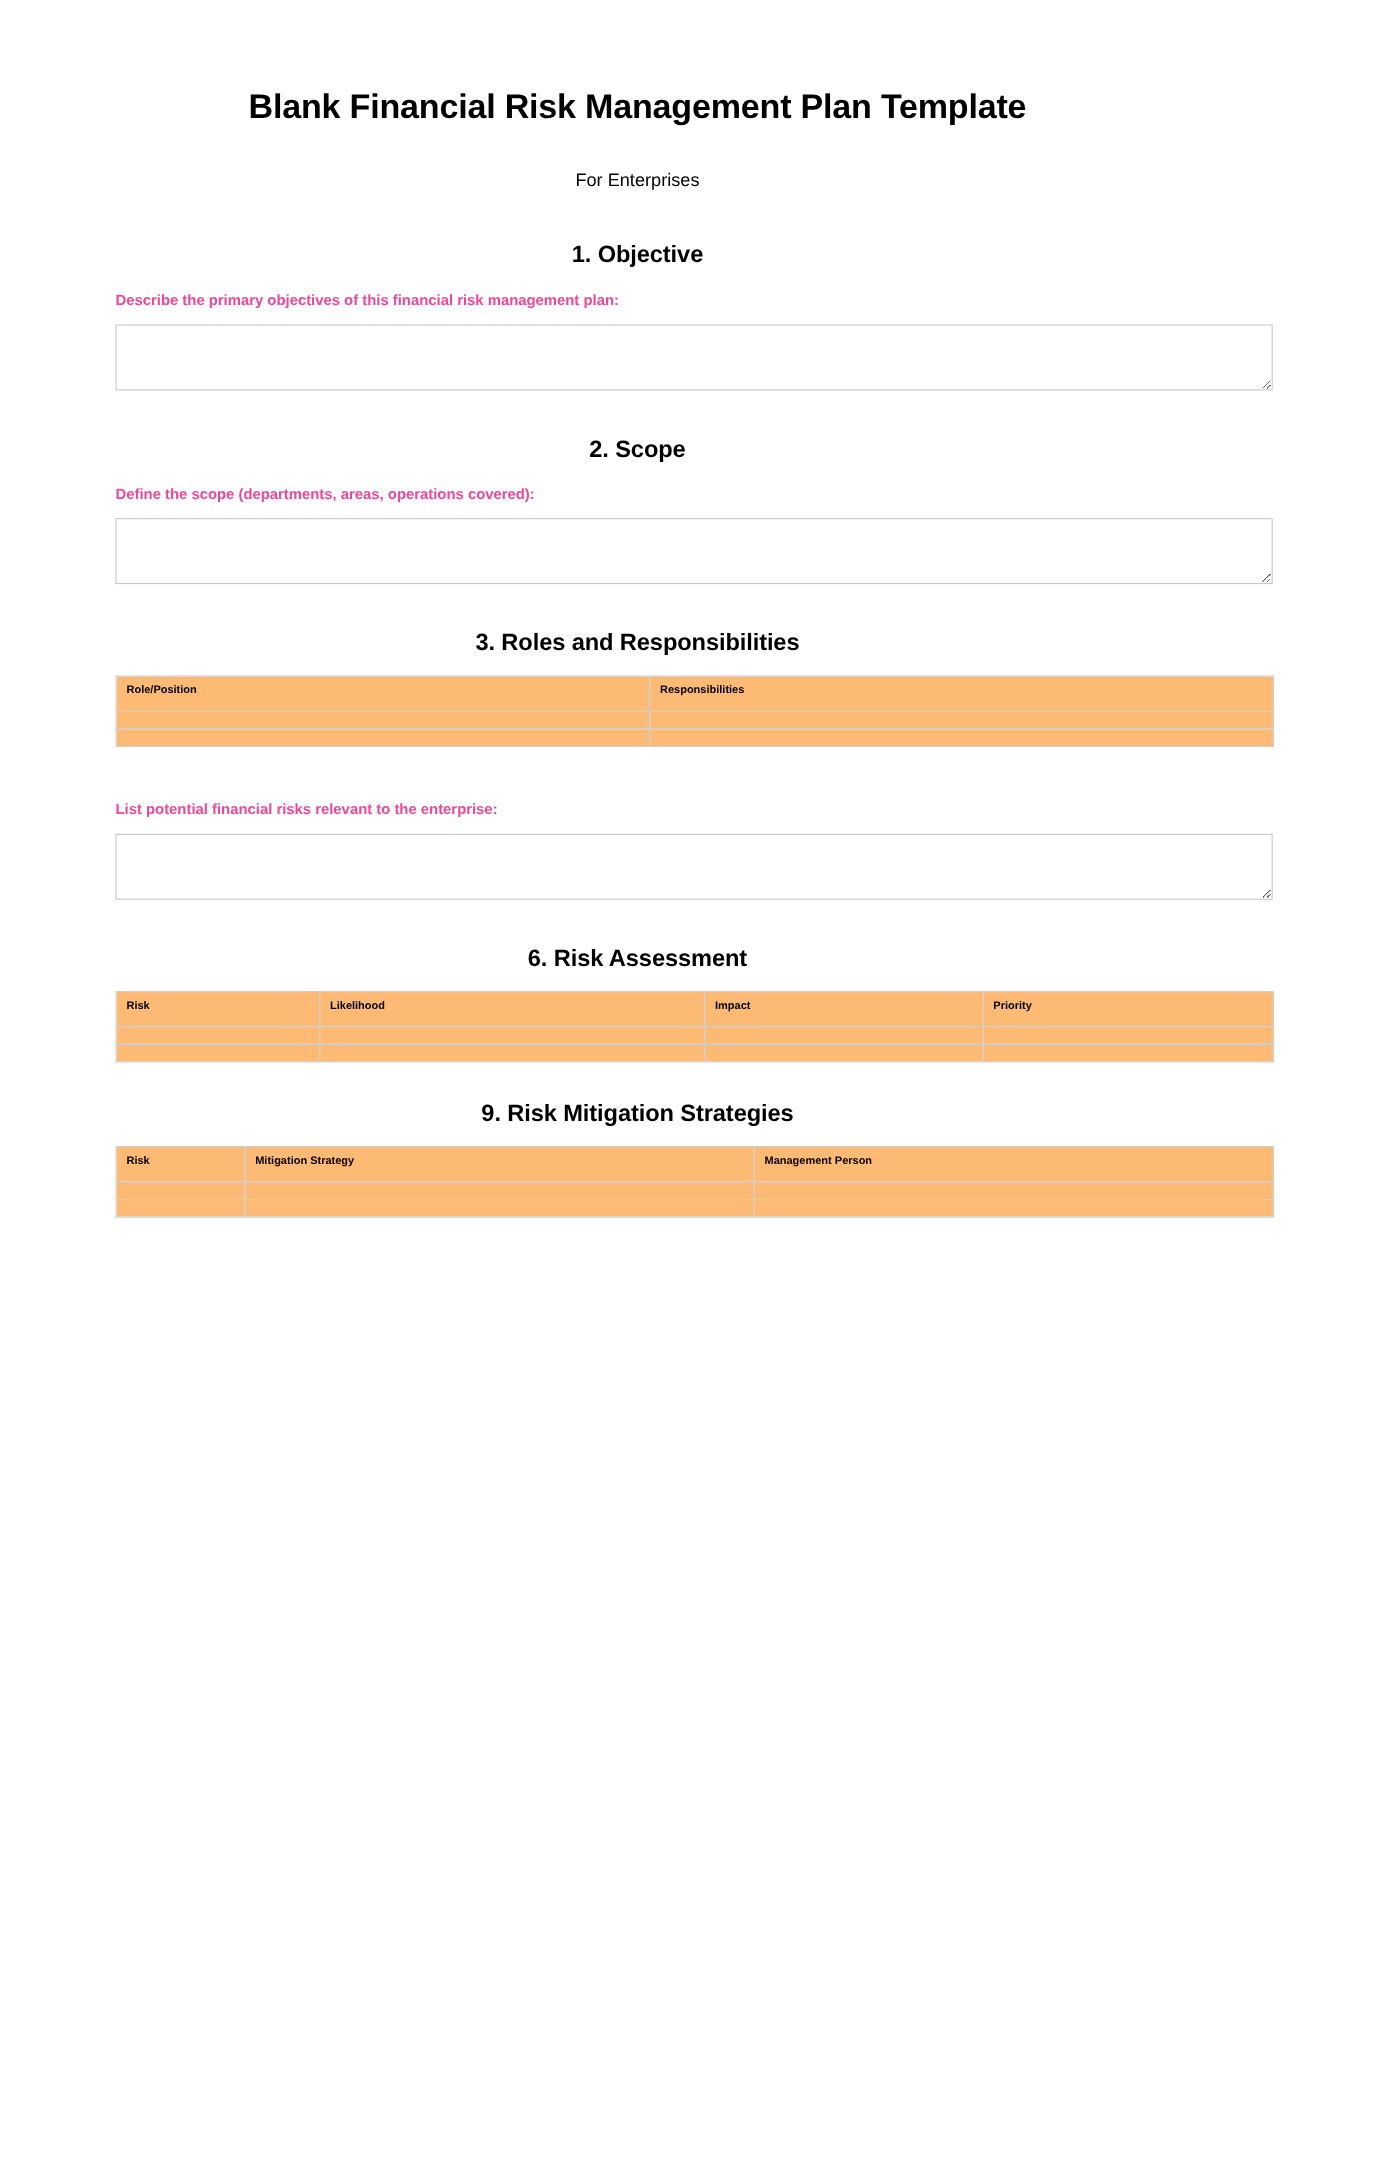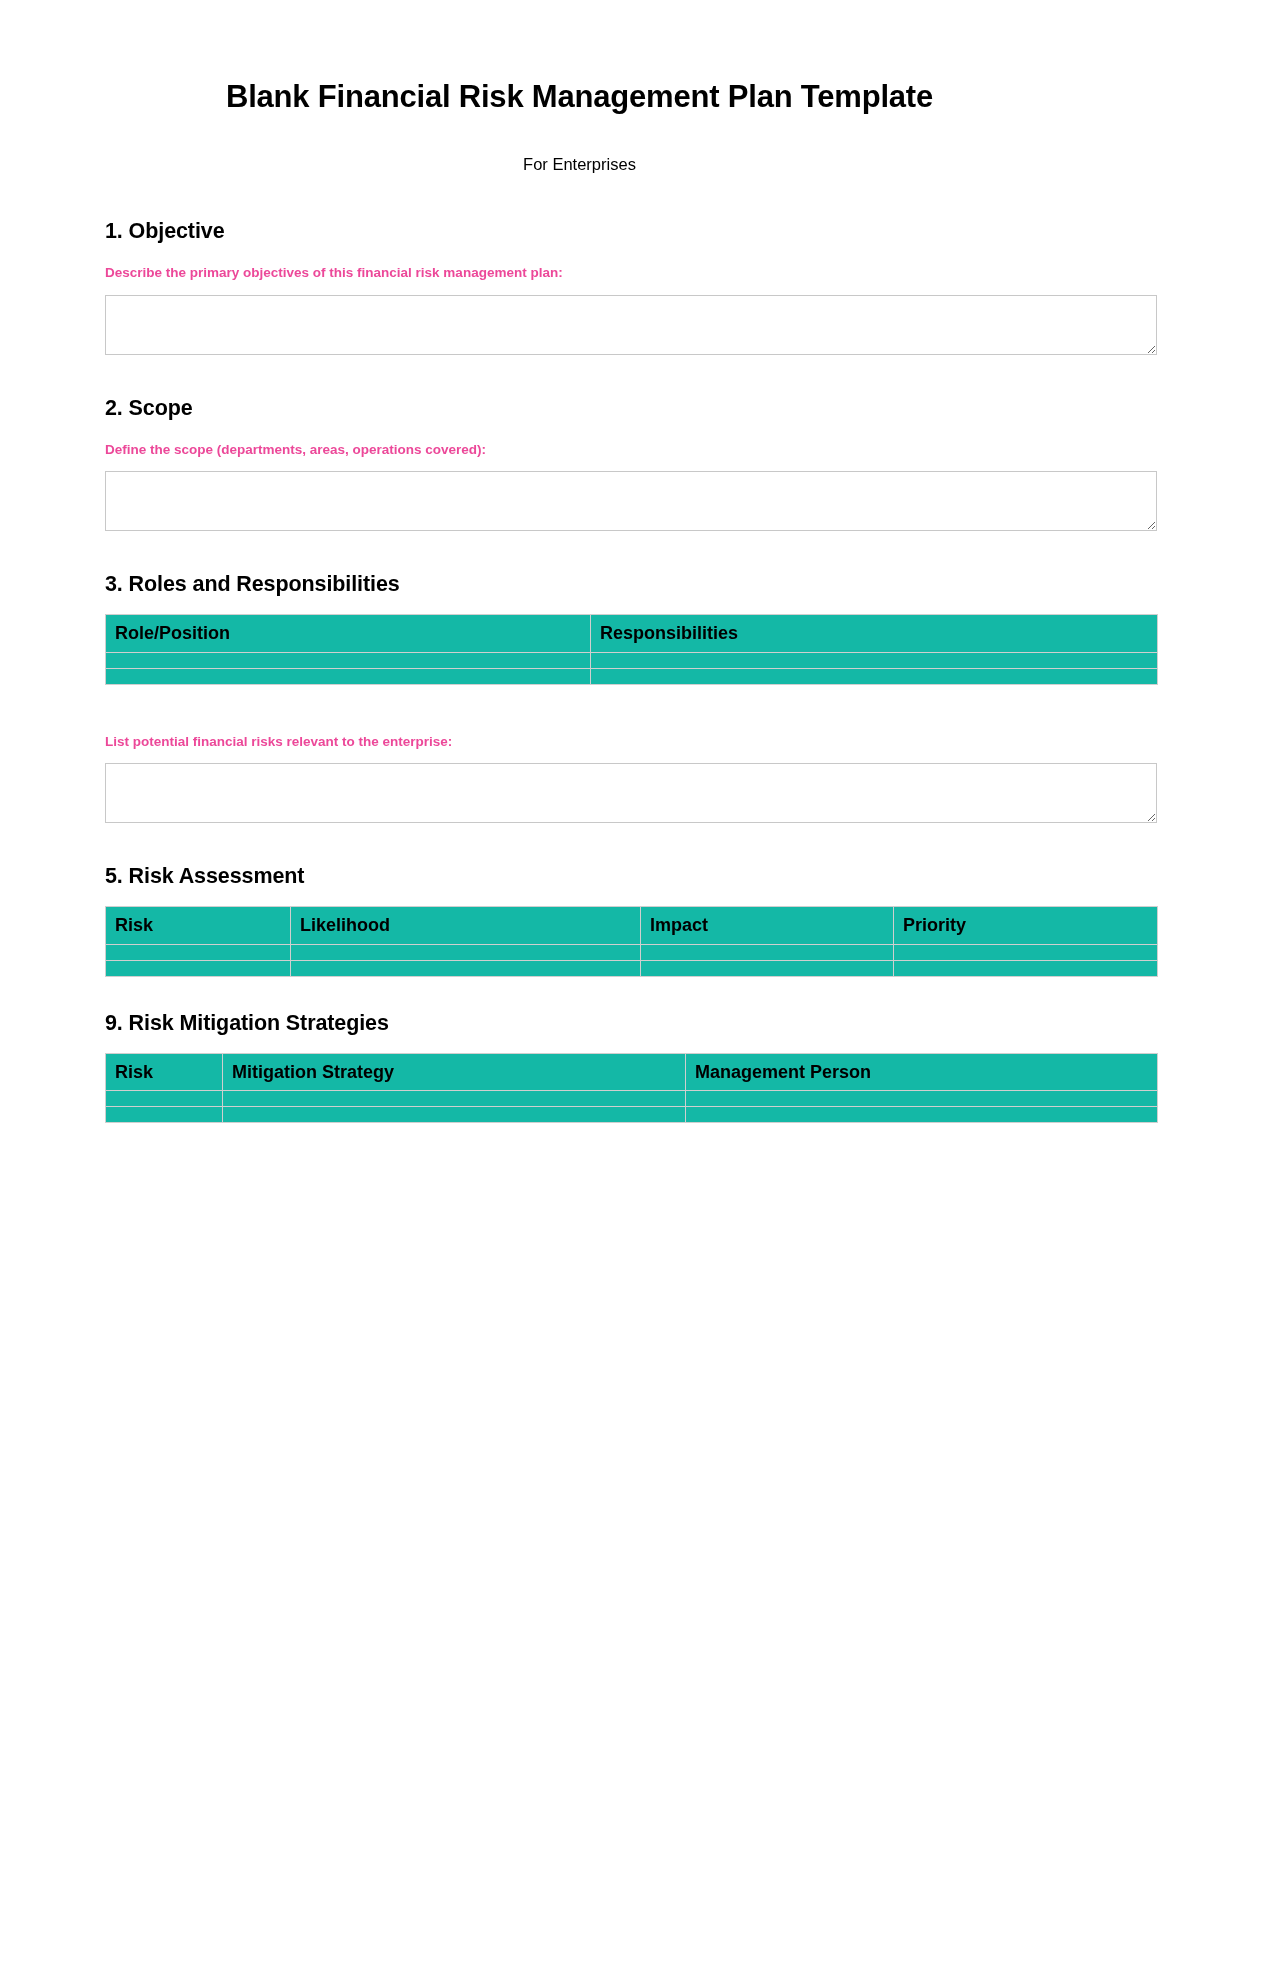--- a/index.html
+++ b/index.html
@@ -58,20 +58,21 @@
   .section-1 { padding-top: 43px; }
 
   h2.section-heading {
     font-size: 21.5px;
     font-weight: bold;
     margin: 0;
     padding: 0 0 0 0;
     line-height: 1.3;
     letter-spacing: -0.1px;
     color: #000;
+    text-align: center;
   }
   .section-prompt {
     font-size: 13.5px;
     font-weight: bold;
     margin: 0;
     padding-top: 18px;
     line-height: 1.3;
     color: #ec4899;
   }
 
@@ -103,23 +104,23 @@
     width: 1052px;
     border-collapse: collapse;
     table-layout: fixed;
     background: #ffffff;
   }
   table.doc-table th,
   table.doc-table td {
     border: 1px solid #cfcfcf;
     text-align: left;
     vertical-align: top;
-    font-size: 18px;
-    color: #000;
-    background: #14b8a6;
+    font-size: 10px;
+    color: #000;
+    background: #fdba74;
   }
   table.doc-table th {
     font-weight: bold;
     height: 32px;
     padding: 7px 9px 7px 9px;
     line-height: 1.25;
   }
   table.doc-table td {
     height: 16px;
     padding: 1px 9px;
@@ -202,21 +203,21 @@
     </div>
 
     <div class="section section-gap-sm">
       <div class="section-prompt">List potential financial risks relevant to the enterprise:</div>
       <div class="field-wrap">
         <textarea class="doc-textarea" placeholder="" style=""></textarea>
       </div>
     </div>
 
     <div class="section section-gap-lg">
-      <h2 class="section-heading">5. Risk Assessment</h2>
+      <h2 class="section-heading">6. Risk Assessment</h2>
       <div class="table-wrap">
         <table class="doc-table tbl-assess">
           <colgroup>
               <col class="c0">
               <col class="c1">
               <col class="c2">
               <col class="c3">
             </colgroup>
           <thead>
             <tr>

